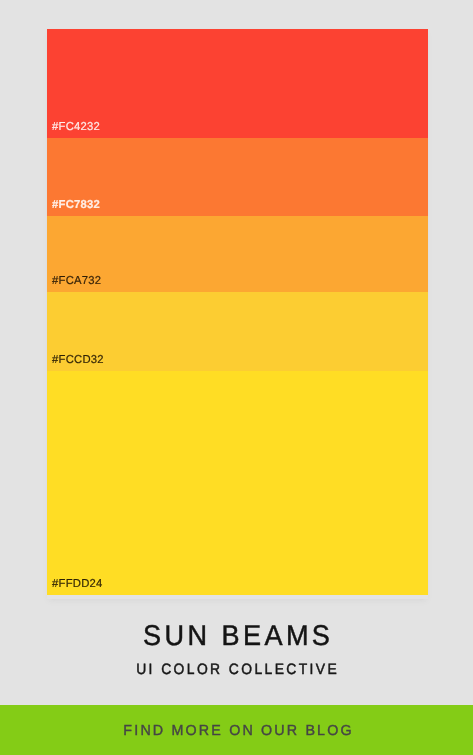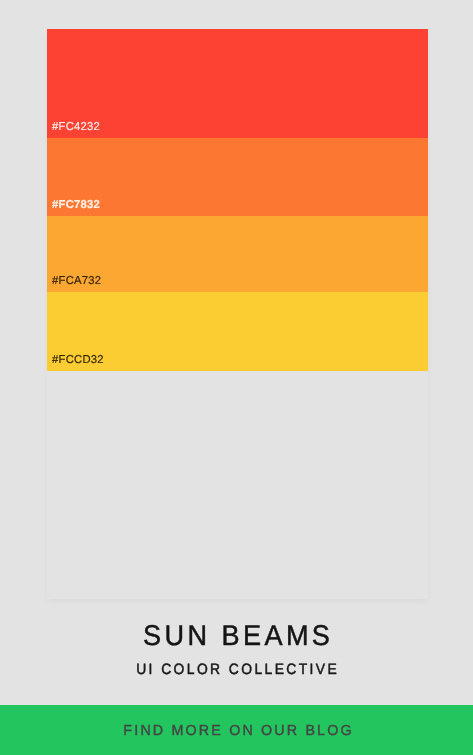--- a/index.html
+++ b/index.html
@@ -41,21 +41,21 @@
   }
   .subtitle {
     position:absolute; left:0; top:662px; width:473px;
     font-size:15px; letter-spacing:2.6px; color:#181818; font-weight:400;
     line-height:15px; text-indent:2.6px;
     transform:scaleX(0.925) translateZ(0); transform-origin:center;
     -webkit-text-stroke:0.48px #181818;
   }
   .footer {
     position:absolute; left:0; top:705px; width:473px; height:50px;
-    background:#22c55e;
+    background:#84cc16;
   }
   .footer-text {
     position:absolute; left:1px; top:19px; width:473px; text-align:center;
     font-size:14.5px; letter-spacing:2.2px; color:#454545; line-height:14px;
     text-indent:2.2px; transform:scaleX(0.985) translateZ(0); transform-origin:center;
     -webkit-text-stroke:0.4px #454545;
   }
 </style>
 </head>
 <body>
@@ -69,20 +69,23 @@
       </div>
       <div class="swatch" style="background: rgb(252, 120, 50); height: 78px; font-weight: bold;">
         <span class="hex" style="color: rgba(255, 255, 255, 0.85);">#FC7832</span>
       </div>
       <div class="swatch" style="background: rgb(252, 167, 50); height: 76px;">
         <span class="hex" style="color: rgba(26, 16, 0, 0.84);">#FCA732</span>
       </div>
       <div class="swatch" style="background: rgb(252, 205, 50); height: 79px; padding-left: 32px;">
         <span class="hex" style="color: rgba(26, 16, 0, 0.86);">#FCCD32</span>
       </div>
+      <div class="swatch" style="background: rgb(255, 221, 36); height: 224px;">
+        <span class="hex" style="color: rgba(26, 16, 0, 0.86);">#FFDD24</span>
+      </div>
     </div>
 
   <div class="titles">
     <div class="title">SUN BEAMS</div>
     <div class="subtitle">UI COLOR COLLECTIVE</div>
   </div>
 
   <div class="footer">
     <div class="footer-text">FIND MORE ON OUR BLOG</div>
   </div>

